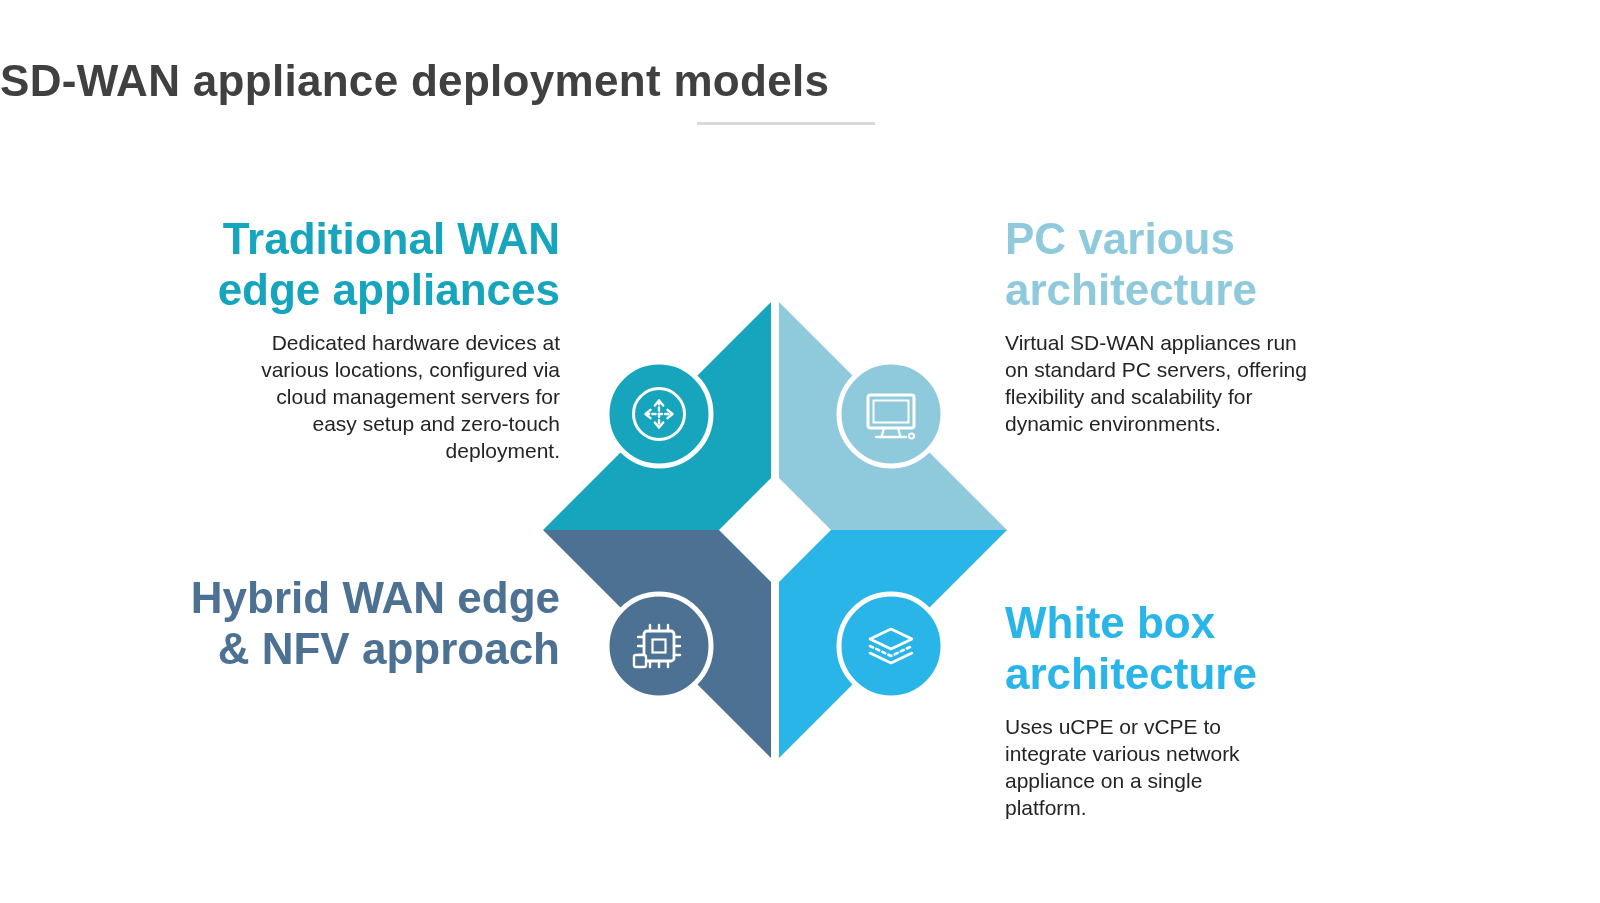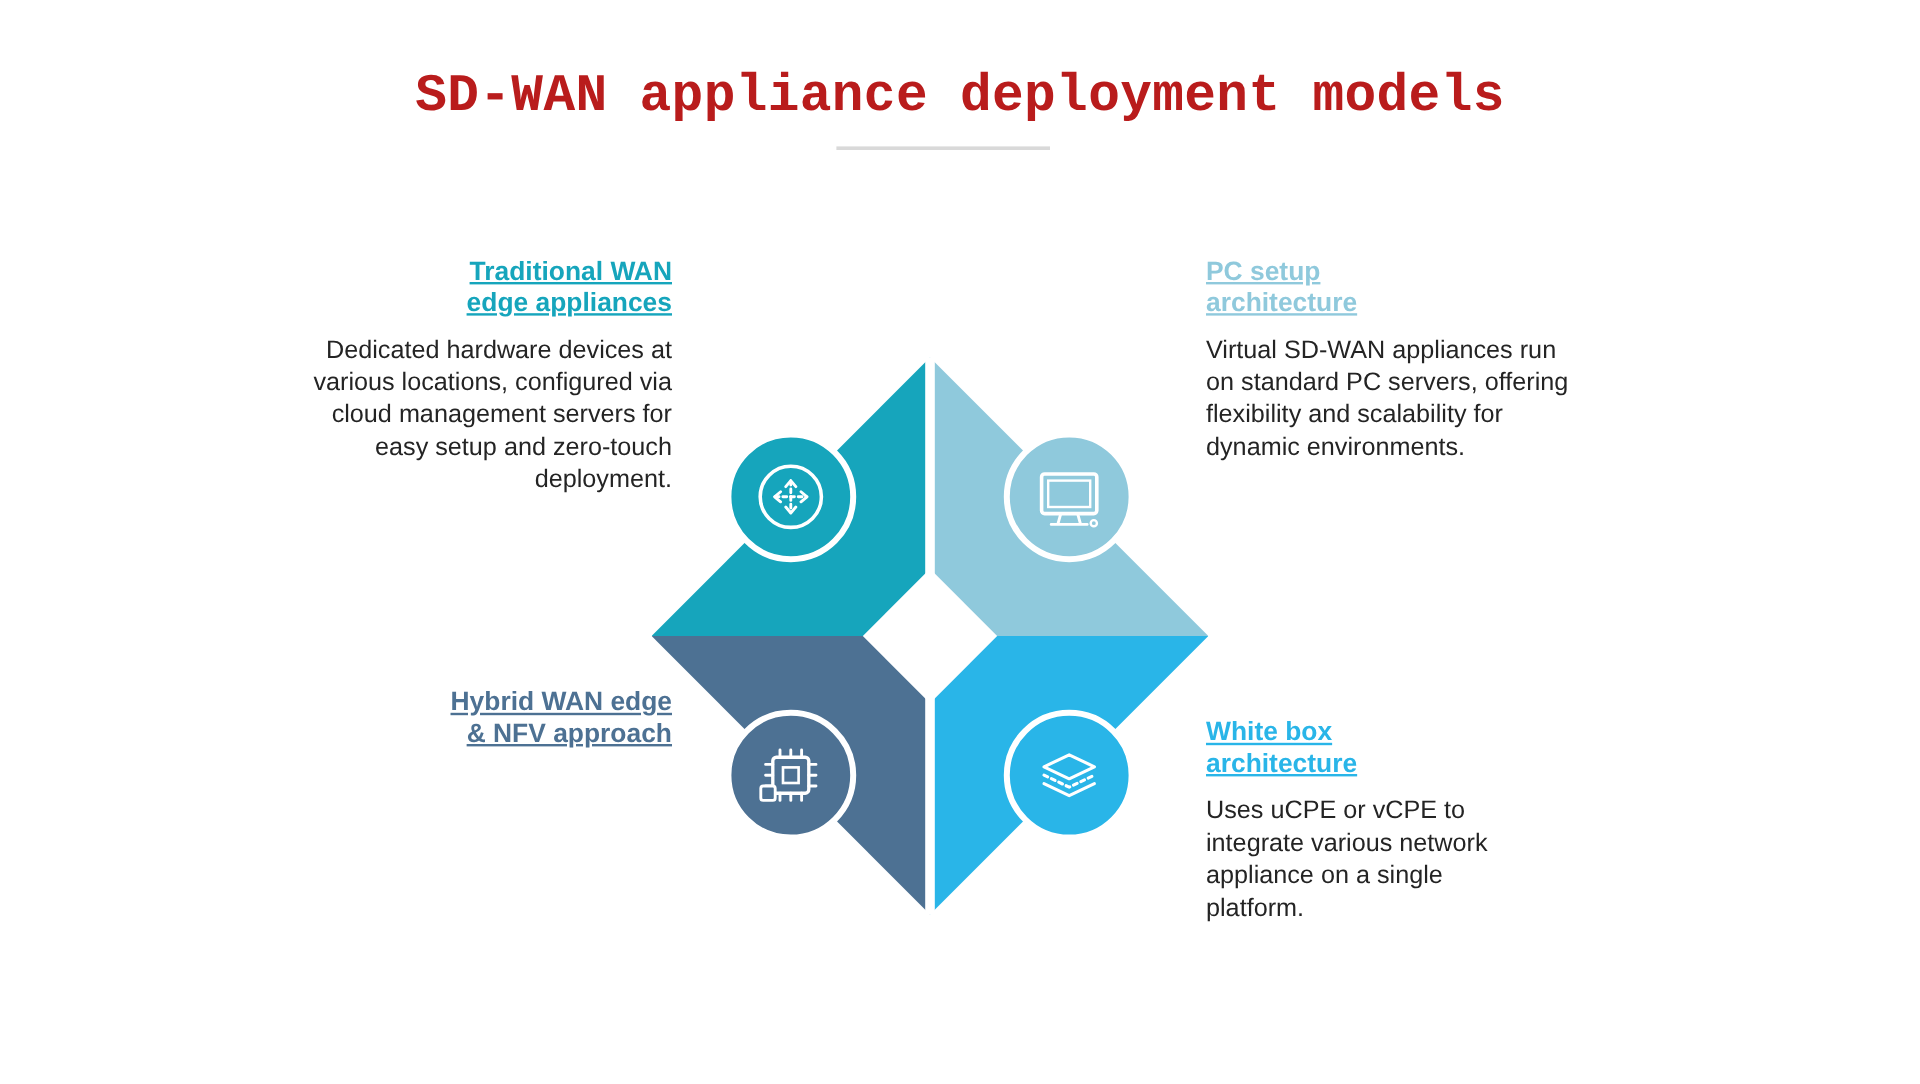--- a/index.html
+++ b/index.html
@@ -10,43 +10,41 @@
     background: #ffffff;
     font-family: "Liberation Sans", sans-serif;
     overflow: hidden;
   }
   .title {
     position: absolute;
     top: 56px;
     left: 0;
     width: 100%;
     margin: 0;
-    text-align: center;
+    text-align: left;
     font-size: 44px;
     font-weight: 700;
     letter-spacing: 0.3px;
-    color: #b91c1c;
-    font-family: Liberation Mono, monospace;
+    color: #404040;
   }
   .divider {
     position: absolute;
     top: 122px;
     left: 697px;
     width: 178px;
     height: 3px;
     background: #d9d9d9;
   }
   .block { position: absolute; }
   .block .heading {
     margin: 0 0 15px 0;
-    font-size: 22px;
+    font-size: 44px;
     font-weight: 700;
     line-height: 1.16;
     white-space: pre-line;
-    text-decoration: underline;
   }
   .block .body {
     margin: 0;
     font-size: 21px;
     line-height: 1.28;
     color: #242424;
     white-space: pre-line;
   }
   .tl { top: 213px; left: 0;      width: 560px; text-align: right; }
   .tr { top: 213px; left: 1005px; width: 580px; text-align: left; }
@@ -76,21 +74,21 @@
     <h2 class="heading c-teal">Traditional WAN
 edge appliances</h2>
     <p class="body">Dedicated hardware devices at
 various locations, configured via
 cloud management servers for
 easy setup and zero-touch
 deployment.</p>
   </section>
 
   <section class="block tr">
-    <h2 class="heading c-lightblue">PC setup
+    <h2 class="heading c-lightblue">PC various
 architecture</h2>
     <p class="body">Virtual SD-WAN appliances run
 on standard PC servers, offering
 flexibility and scalability for
 dynamic environments.</p>
   </section>
 
   <section class="block bl">
     <h2 class="heading c-slate">Hybrid WAN edge
 &amp; NFV approach</h2>

